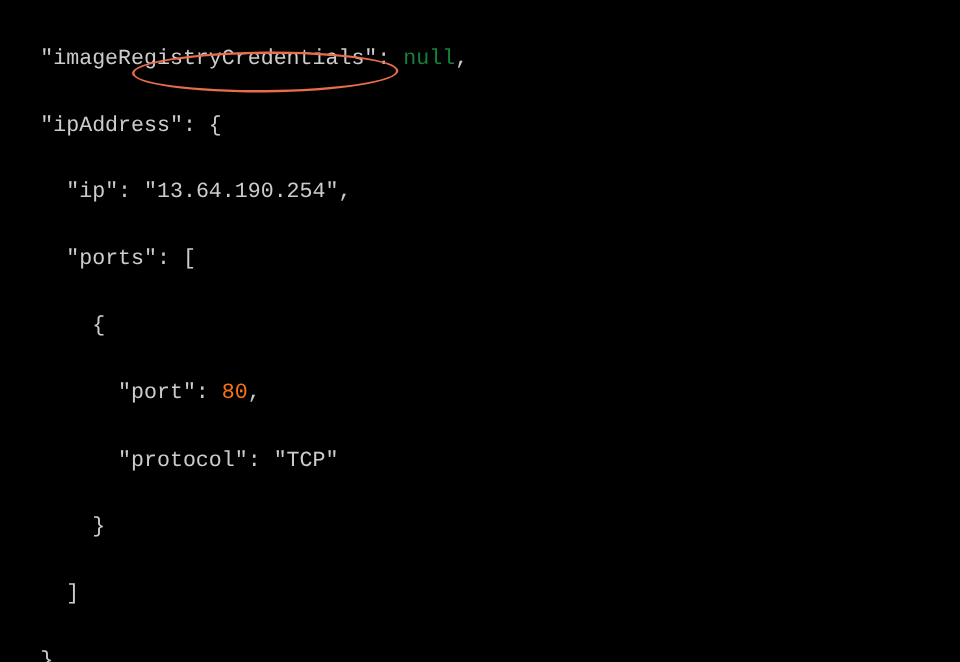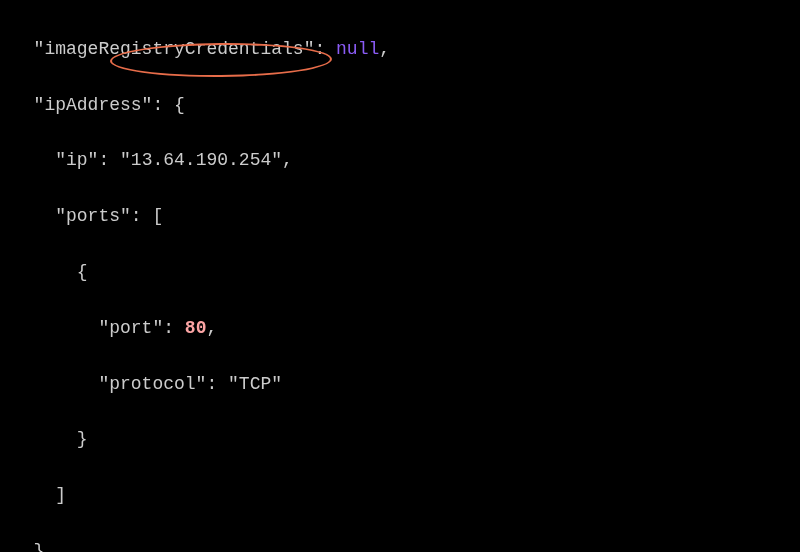--- a/index.html
+++ b/index.html
@@ -14,22 +14,22 @@
     .code-container {
       position: relative;
       white-space: pre;
     }
     .indent1 { padding-left: 2ch; }
     .indent2 { padding-left: 4ch; }
     .indent3 { padding-left: 6ch; }
     .indent4 { padding-left: 8ch; }
     .key { color: #cccccc; }
     .str { color: #cccccc; }
-    .num { color: #fca5a5; font-weight: bold; }
-    .null { color: #8b5cf6; }
+    .num { color: #f97316; }
+    .null { color: #15803d; }
     .punct { color: #cccccc; }
     .circle-annotation {
       position: absolute;
       border: 2.5px solid #e86d4a;
       border-radius: 50%;
       pointer-events: none;
       top: 35px;
       left: 98px;
       width: 218px;
       height: 30px;

